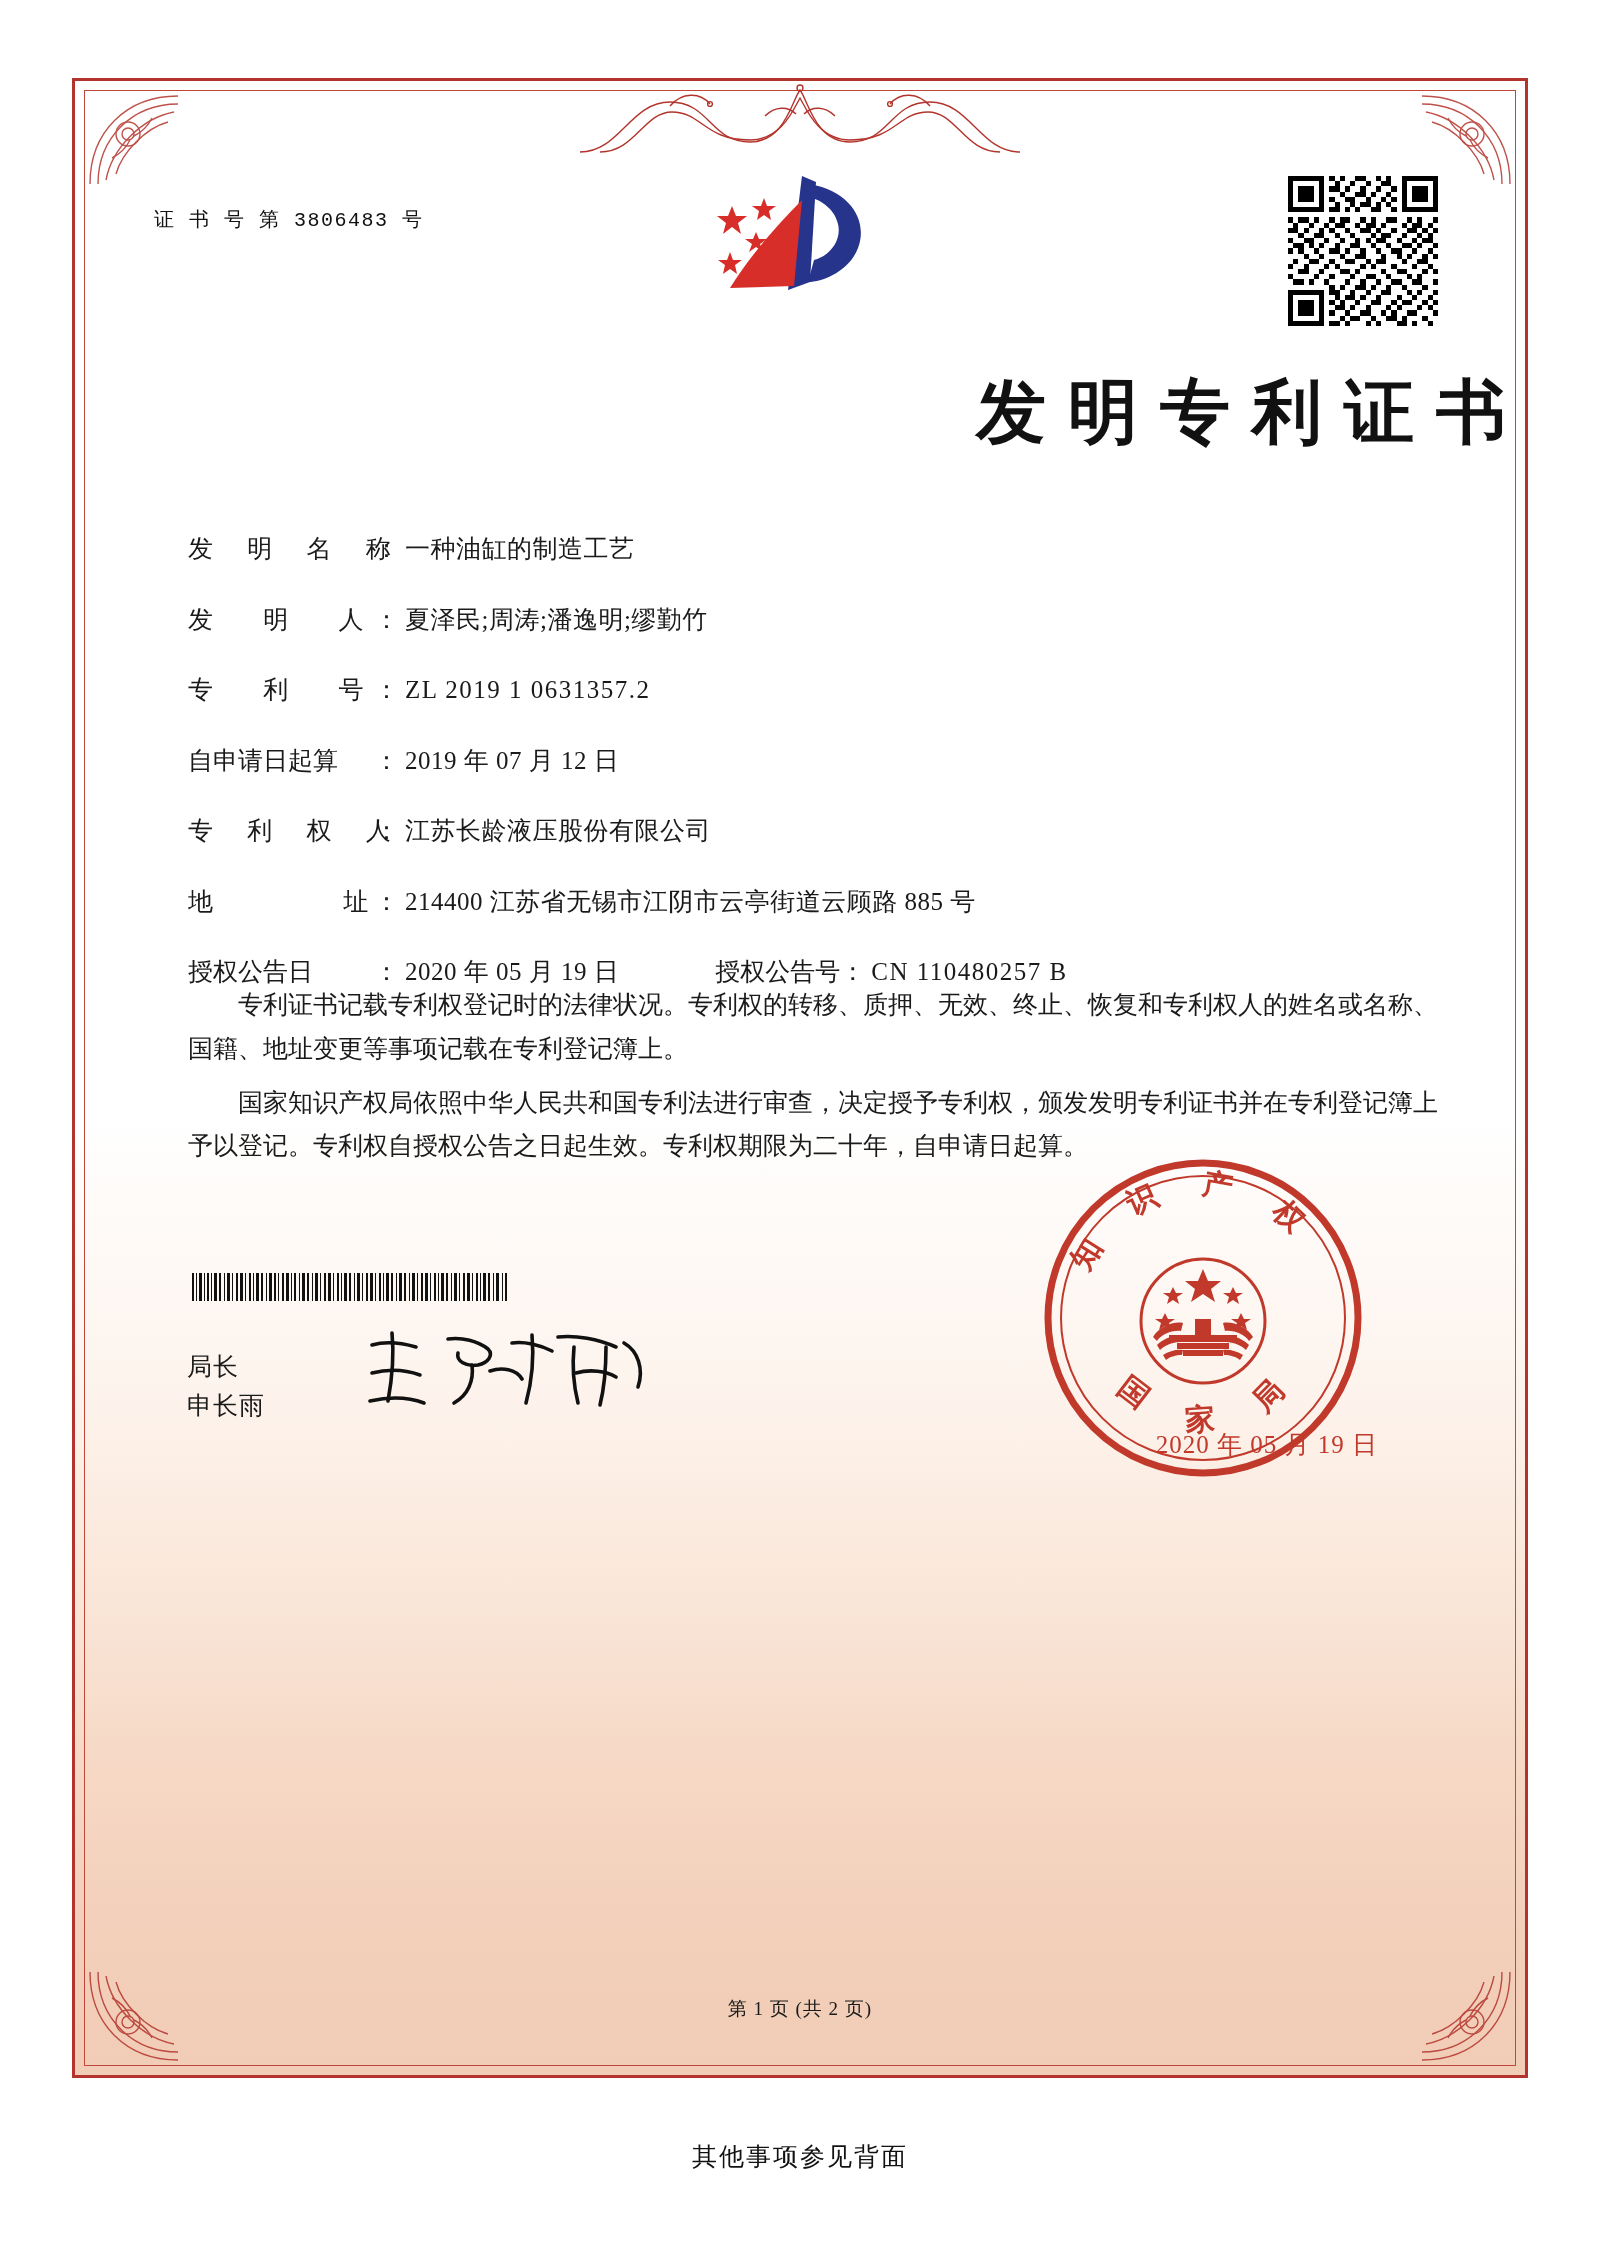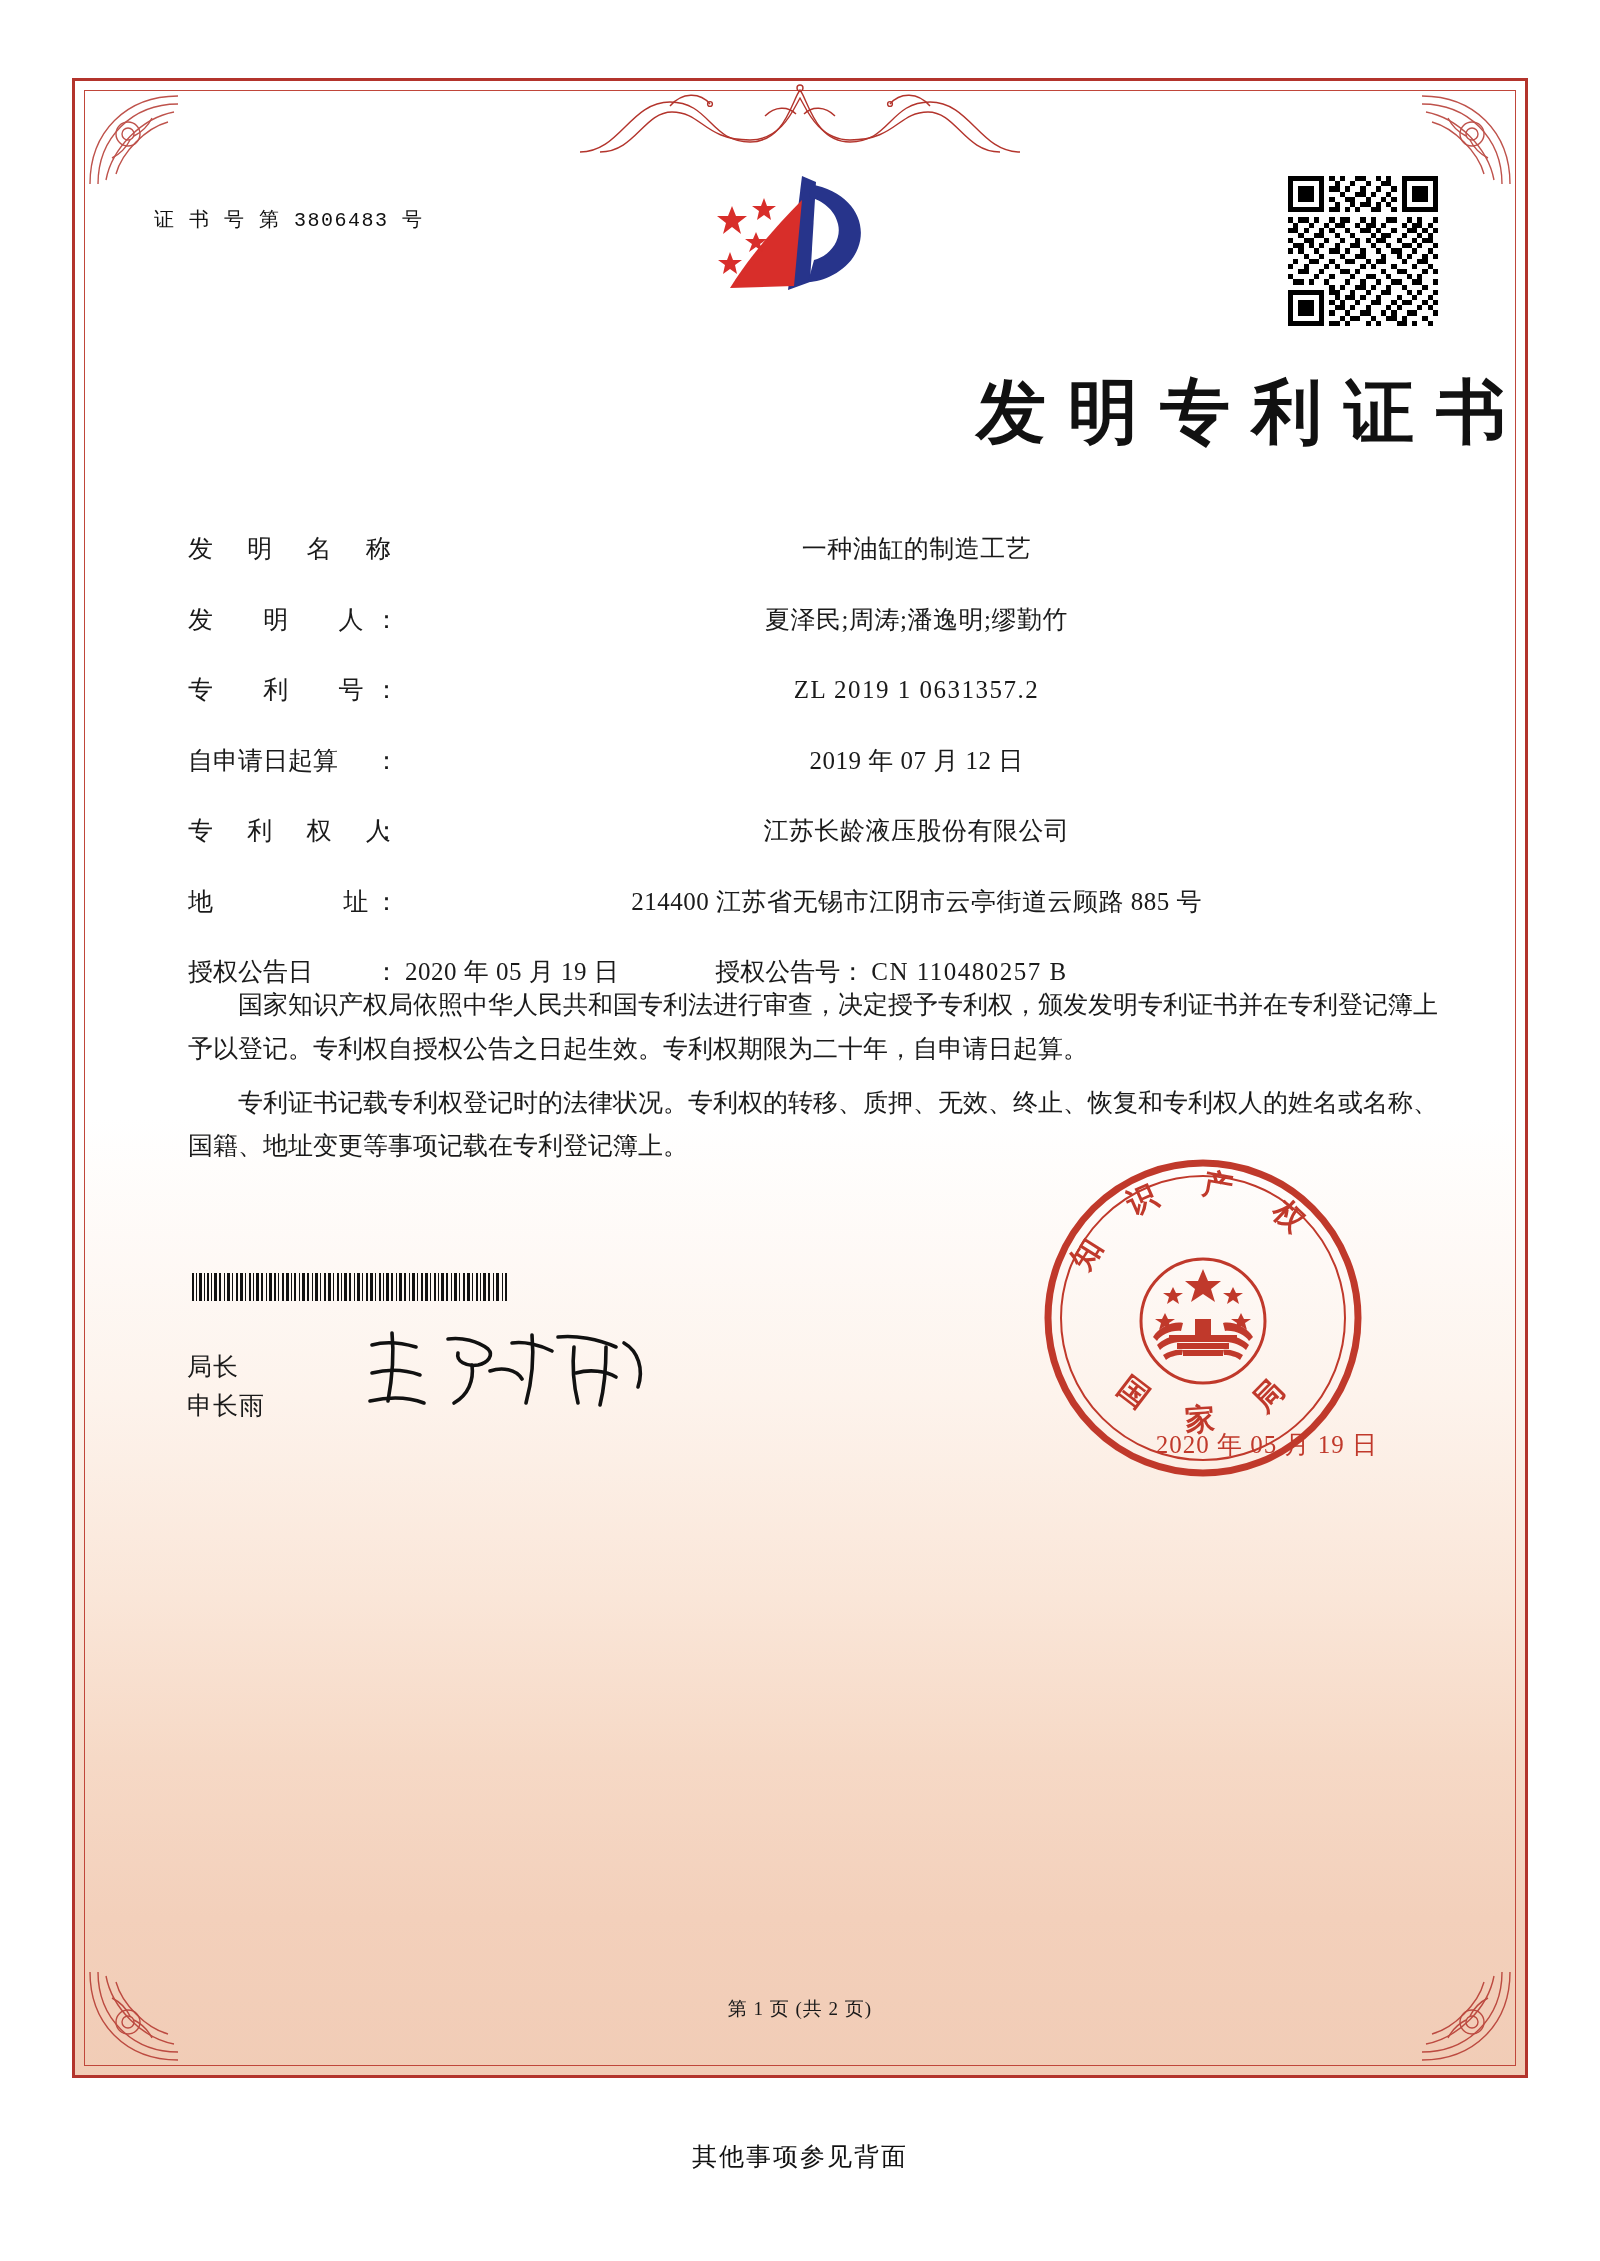--- a/index.html
+++ b/index.html
@@ -147,21 +147,20 @@
   .field-label.spaced-3 { letter-spacing: 22px; }
   .field-label.spaced-addr { letter-spacing: 62px; }
   .field-colon {
     flex: 0 0 auto;
     padding-right: 6px;
   }
   .field-value {
     flex: 1 1 auto;
     white-space: nowrap;
     letter-spacing: 0.5px;
-    text-align: center;
   }
   .field-value.mono-ish {
     font-family: "Liberation Serif", serif;
     letter-spacing: 1.5px;
   }
   .field-row.two-col .field-value { flex: 0 0 auto; }
   .second-label {
     margin-left: 96px;
     white-space: nowrap;
   }
@@ -608,22 +607,22 @@
         <span class="field-colon">：</span>
         <span class="field-value">2020 年 05 月 19 日</span>
         <span class="second-label">授权公告号</span>
         <span class="field-colon">：</span>
         <span class="field-value mono-ish">CN 110480257 B</span>
       </div>
 
     </div>
 
     <div class="paras">
+      <p>专利证书记载专利权登记时的法律状况。专利权的转移、质押、无效、终止、恢复和专利权人的姓名或名称、国籍、地址变更等事项记载在专利登记簿上。</p>
       <p>国家知识产权局依照中华人民共和国专利法进行审查，决定授予专利权，颁发发明专利证书并在专利登记簿上予以登记。专利权自授权公告之日起生效。专利权期限为二十年，自申请日起算。</p>
-      <p>专利证书记载专利权登记时的法律状况。专利权的转移、质押、无效、终止、恢复和专利权人的姓名或名称、国籍、地址变更等事项记载在专利登记簿上。</p>
     </div>
 
     <svg class="barcode" viewBox="0 0 320 28" shape-rendering="crispEdges">
       <g fill="#111">
         <rect x="0" y="0" width="2" height="28"></rect>
           <rect x="4" y="0" width="1" height="28"></rect>
         <rect x="7" y="0" width="3" height="28"></rect>
           <rect x="12" y="0" width="1" height="28"></rect>
         <rect x="15" y="0" width="2" height="28"></rect>
           <rect x="19" y="0" width="1" height="28"></rect>

